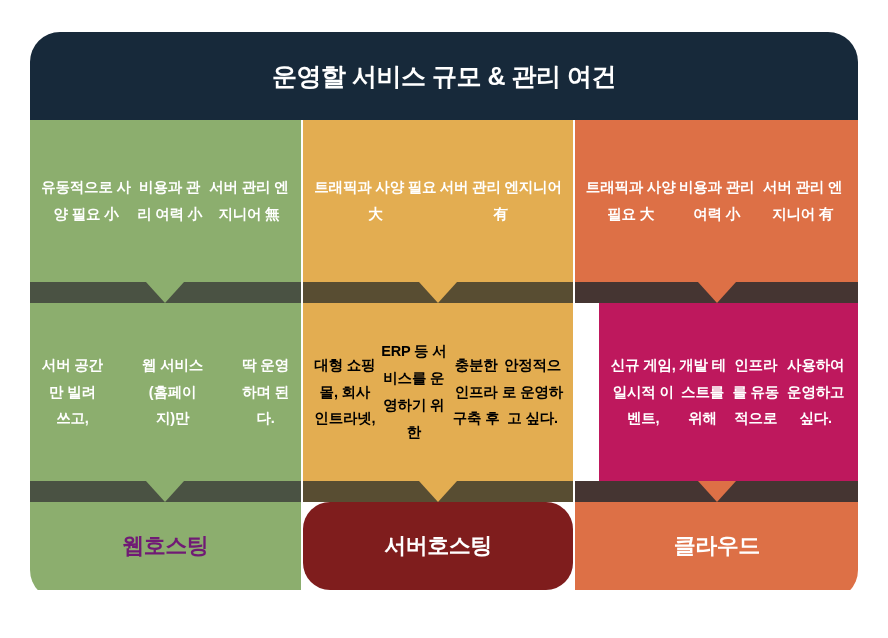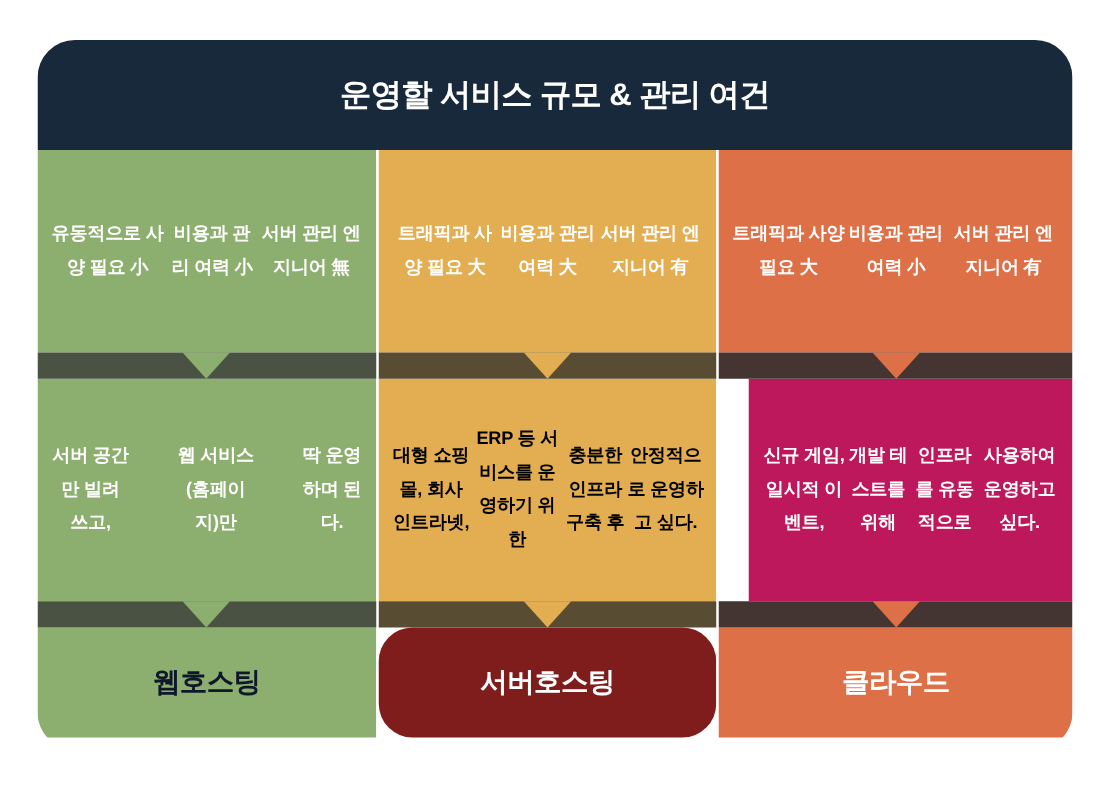--- a/index.html
+++ b/index.html
@@ -139,31 +139,30 @@
         <div class="notch" style="border-top-color: rgb(140, 174, 110);"></div>
       </div>
       <div class="cell cell-desc" style="background: rgb(140, 174, 110); color: rgb(255, 255, 255); gap: 36px;">
           <span style="display:block">서버 공간만 빌려 쓰고,</span>
           <span style="display:block">웹 서비스(홈페이지)만</span>
           <span style="display:block">딱 운영하며 된다.</span>
         </div>
       <div class="arrow-band" style="background: rgb(74, 82, 67);">
         <div class="notch" style="border-top-color: rgb(140, 174, 110);"></div>
       </div>
-      <div class="cell cell-label" style="background: rgb(140, 174, 110); color: #0f172a;">
+      <div class="cell cell-label" style="background: rgb(140, 174, 110); color: #701a75;">
           <span style="display:block">웹호스팅</span>
         </div>
     </div>
 
     <div class="gap-line"></div>
 
     <div class="column col-2">
       <div class="cell cell-criteria" style="background: rgb(227, 173, 81); color: rgb(255, 255, 255);">
           <span style="display:block">트래픽과 사양 필요 大</span>
-          <span style="display:block">비용과 관리 여력 大</span>
           <span style="display:block">서버 관리 엔지니어 有</span>
         </div>
       <div class="arrow-band" style="background: rgb(88, 77, 50);">
         <div class="notch" style="border-top-color: rgb(227, 173, 81);"></div>
       </div>
       <div class="cell cell-desc" style="background: rgb(227, 173, 81); color: #000000;">
           <span style="display:block">대형 쇼핑몰, 회사 인트라넷,</span>
           <span style="display:block">ERP 등 서비스를 운영하기 위한</span>
           <span style="display:block">충분한 인프라 구축 후</span>
           <span style="display:block">안정적으로 운영하고 싶다.</span>

